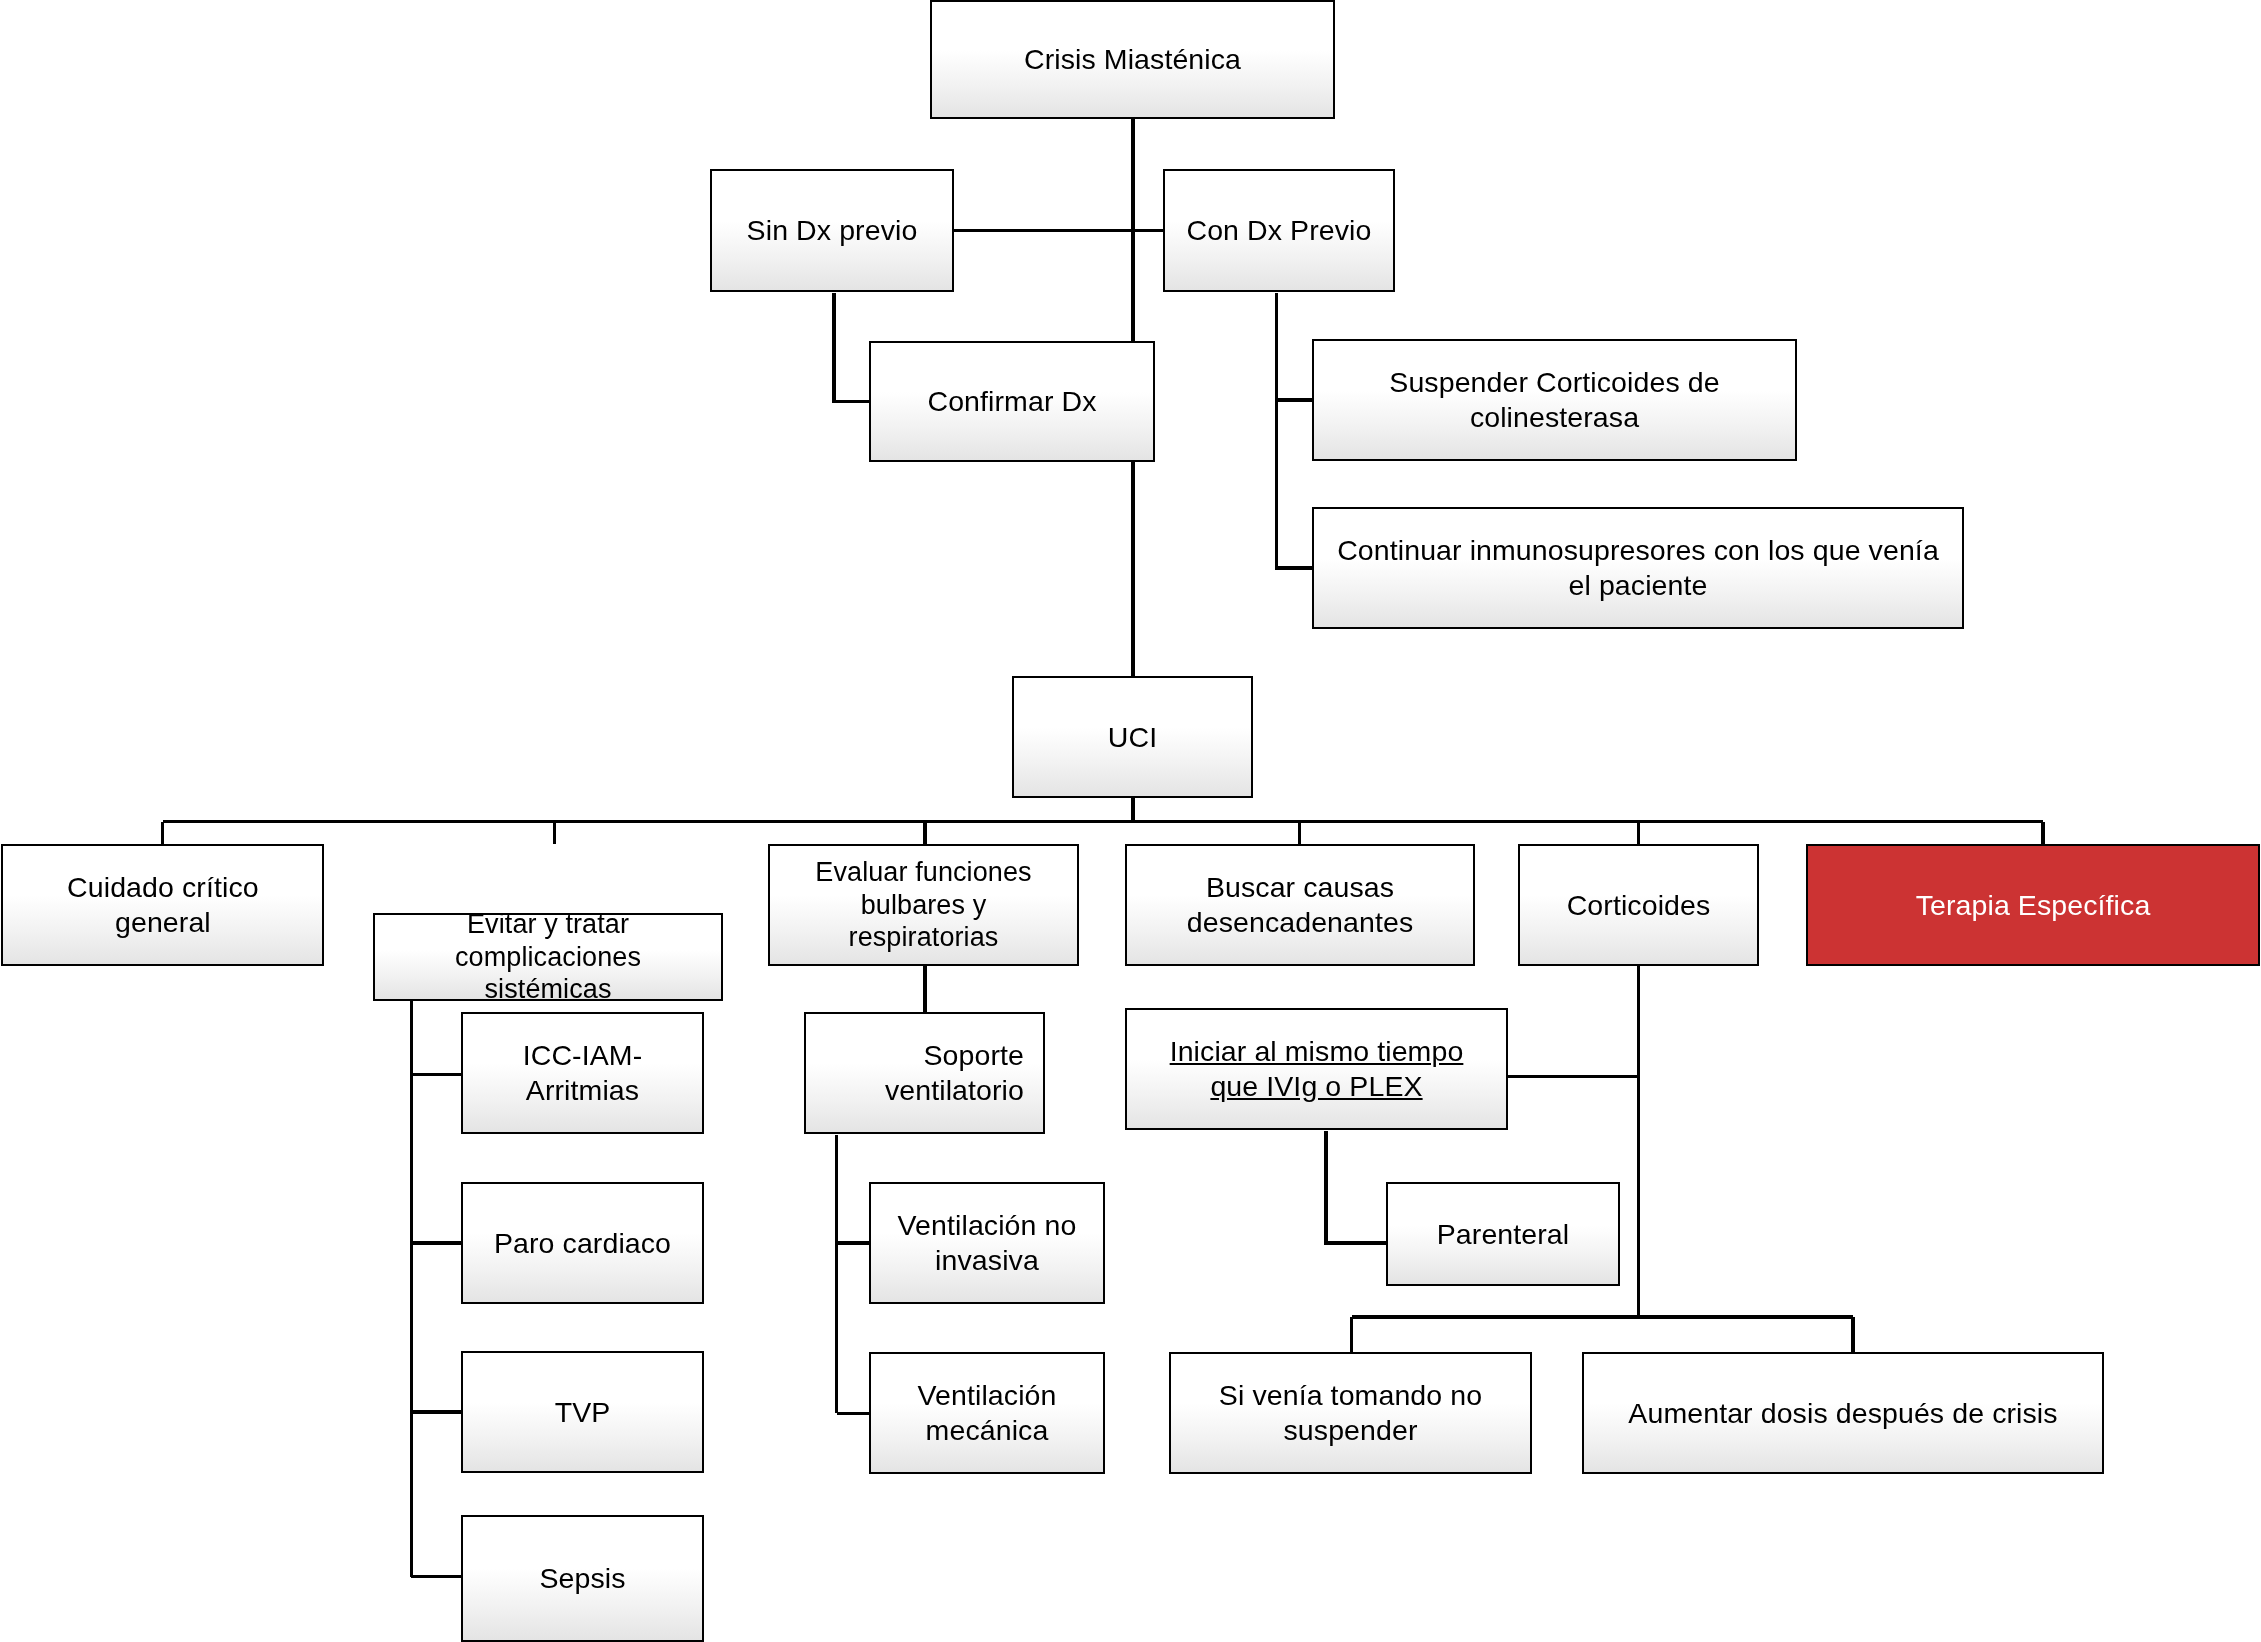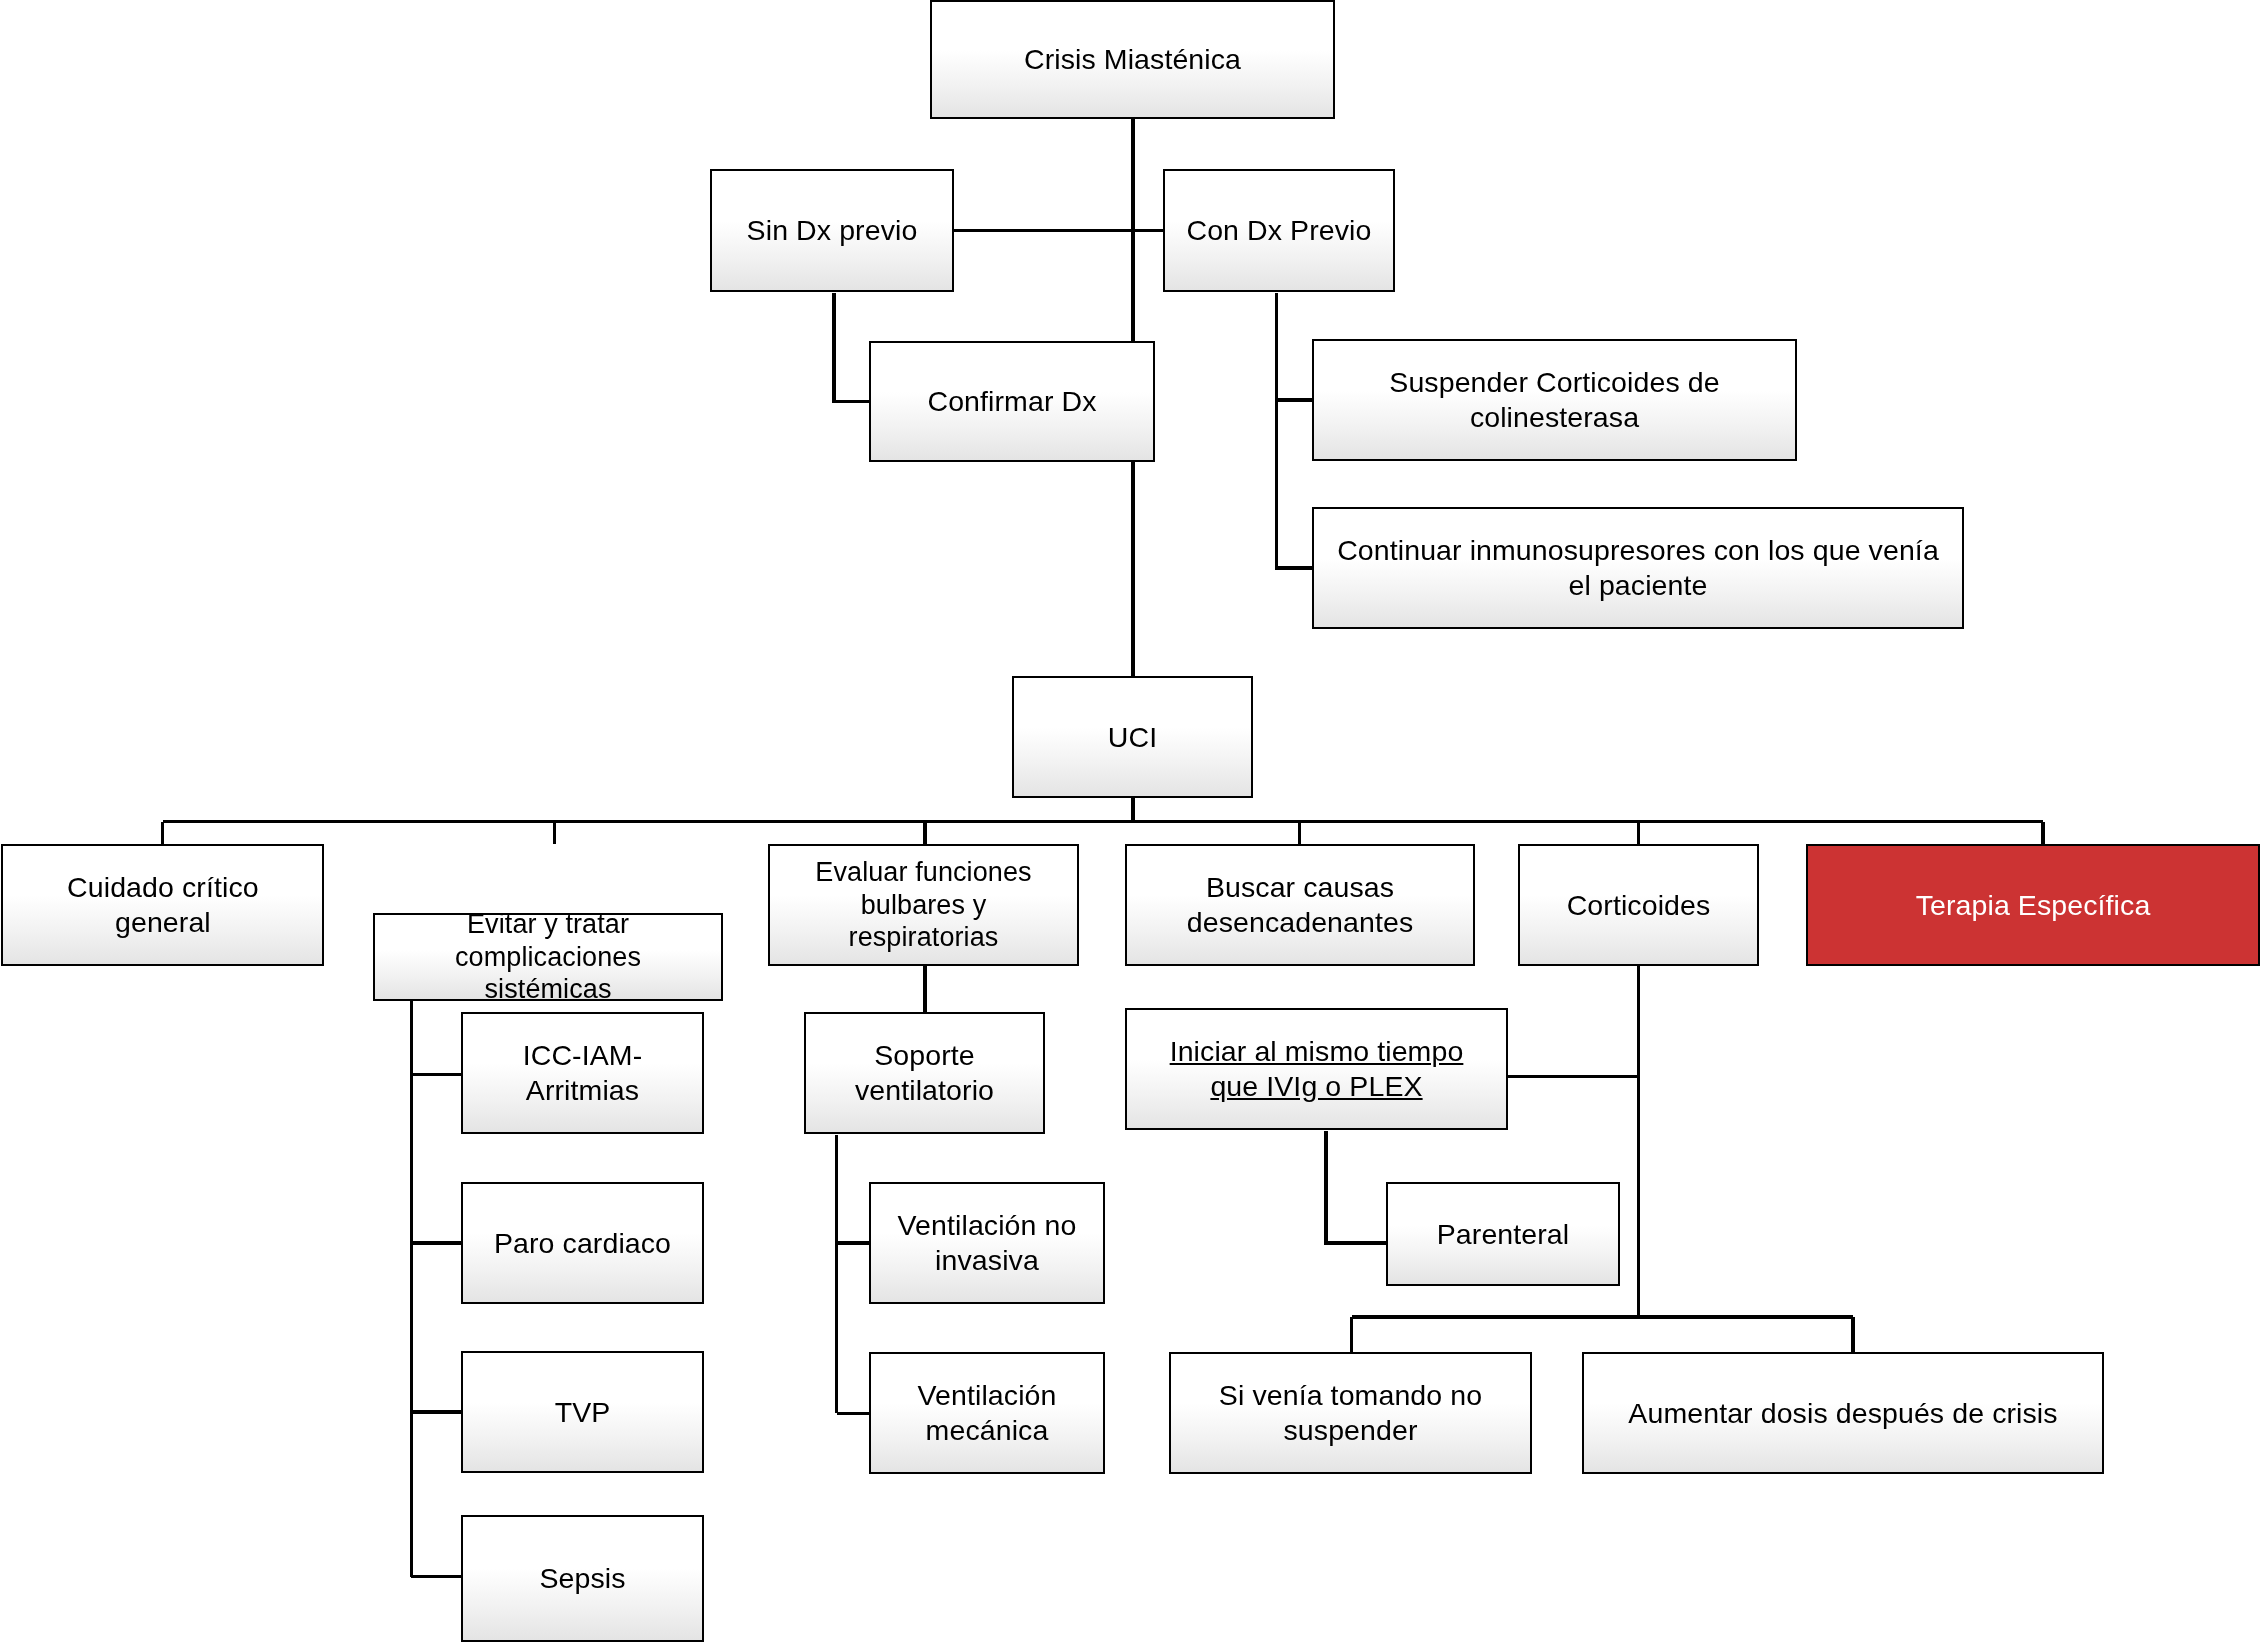--- a/index.html
+++ b/index.html
@@ -160,21 +160,21 @@
   </div>
 
   <div class="node" style="left:461px; top:1351px; width:243px; height:122px;">
     <span class="label">TVP</span>
   </div>
 
   <div class="node" style="left:461px; top:1515px; width:243px; height:127px;">
     <span class="label">Sepsis</span>
   </div>
 
-  <div class="node" style="left:804px; top:1012px; width:241px; height:122px;">
+  <div class="node" style="left:804px; top:1012px; width:241px; height:122px;text-align:right;">
     <span class="label">Soporte ventilatorio</span>
   </div>
 
   <div class="node" style="left:869px; top:1182px; width:236px; height:122px;justify-content:flex-end;">
     <span class="label">Ventilación no invasiva</span>
   </div>
 
   <div class="node" style="left:869px; top:1352px; width:236px; height:122px;">
     <span class="label">Ventilación mecánica</span>
   </div>

